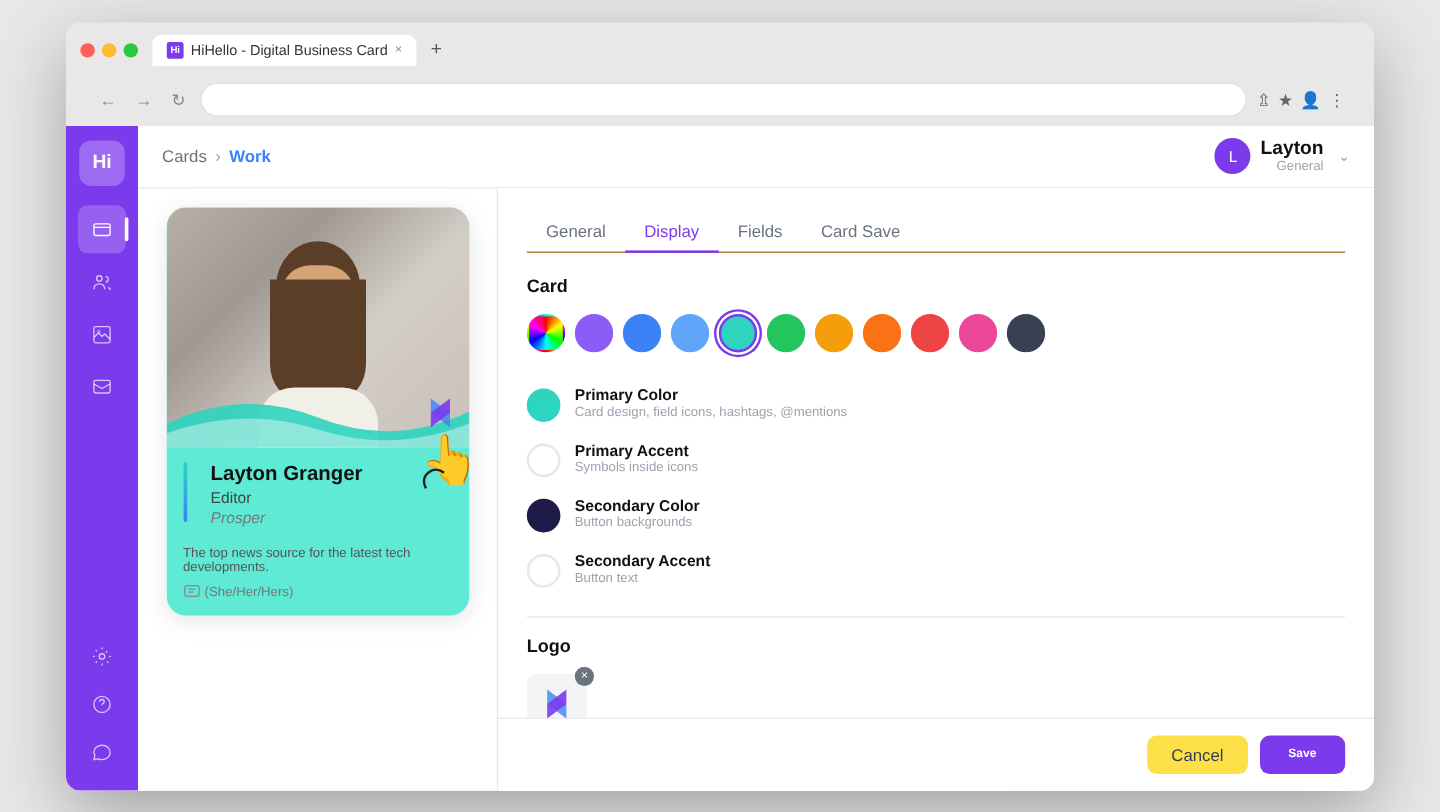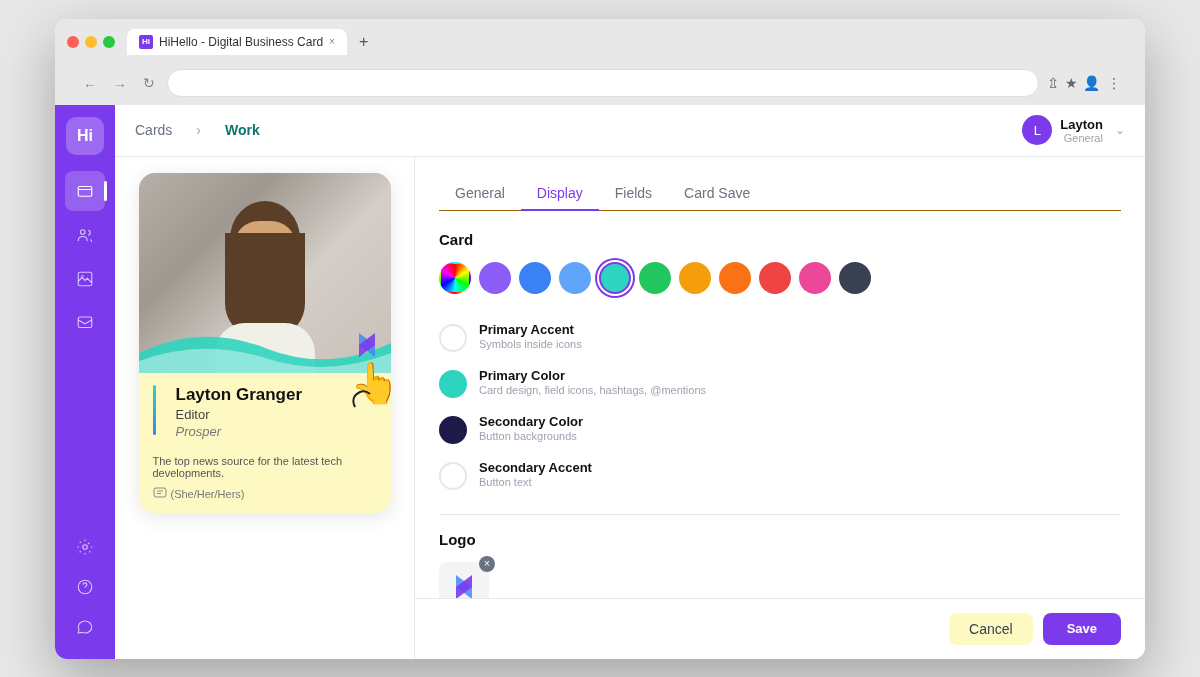--- a/index.html
+++ b/index.html
@@ -140,38 +140,38 @@
     .topbar {
       height: 52px;
       border-bottom: 1px solid #e5e7eb;
       display: flex;
       align-items: center;
       padding: 0 20px;
       background: white;
       flex-shrink: 0;
     }
     .breadcrumb {
-      display: flex; align-items: center; gap: 24px;
+      display: flex; align-items: center; gap: 7px;
       font-size: 14px; color: #6b7280;
     }
-    .breadcrumb-current { color: #0f766e; font-weight: 600; }
+    .breadcrumb-current { color: #3b82f6; font-weight: 600; }
     .breadcrumb-sep { color: #9ca3af; }
     .topbar-right {
       margin-left: auto;
       display: flex; align-items: center; gap: 8px;
     }
     .user-avatar {
       width: 30px; height: 30px;
       background: #7c3aed;
       border-radius: 50%;
       display: flex; align-items: center; justify-content: center;
       color: white; font-size: 13px;
     }
     .user-info { text-align: right; }
-    .user-name { font-size: 13px; font-weight: 600; color: #111; }
+    .user-name { font-size: 16px; font-weight: 600; color: #111; }
     .user-role { font-size: 11px; color: #9ca3af; }
     .dropdown-arrow { color: #9ca3af; font-size: 12px; margin-left: 4px; }
 
     
     .content-area {
       display: flex;
       flex: 1;
       overflow: hidden;
     }
 
@@ -180,21 +180,21 @@
       width: 300px;
       flex-shrink: 0;
       padding: 16px;
       border-right: 1px solid #e5e7eb;
       overflow-y: auto;
       position: relative;
     }
 
     .business-card {
       width: 252px;
-      background: #fef9c3;
+      background: #5eead4;
       border-radius: 16px;
       overflow: hidden;
       box-shadow: 0 4px 20px rgba(0,0,0,0.1);
       margin: 0 auto;
     }
 
     .card-photo-area {
       height: 200px;
       background: #e0e0e0;
       position: relative;
@@ -399,32 +399,32 @@
       gap: 10px;
       padding: 14px 24px;
       border-top: 1px solid #e5e7eb;
       background: white;
       flex-shrink: 0;
     }
     .btn-cancel {
       padding: 8px 20px;
       border: none;
       border-radius: 8px;
-      background: #fef9c3;
+      background: #fde047;
       color: #374151;
       font-size: 14px;
       cursor: pointer;
     }
     .btn-save {
       padding: 8px 24px;
       border: none;
       border-radius: 8px;
       background: #7c3aed;
       color: white;
-      font-size: 13px;
+      font-size: 10px;
       font-weight: 600;
       cursor: pointer;
     }
 
     
     .icon-svg { width: 18px; height: 18px; fill: currentColor; }
   </style>
 </head>
 <body>
 
@@ -629,32 +629,32 @@
                 <div class="color-swatch selected" style="background:#2dd4bf;"></div>
                 <div class="color-swatch" style="background:#22c55e;"></div>
                 <div class="color-swatch" style="background:#f59e0b;"></div>
                 <div class="color-swatch" style="background:#f97316;"></div>
                 <div class="color-swatch" style="background:#ef4444;"></div>
                 <div class="color-swatch" style="background:#ec4899;"></div>
                 <div class="color-swatch" style="background:#374151;"></div>
               </div>
 
               <div class="color-option">
+                <div class="color-circle" style="background:#2dd4bf; border-color:#2dd4bf;"></div>
+                <div class="color-option-info">
+                  <div class="color-option-label">Primary Color</div>
+                  <div class="color-option-desc">Card design, field icons, hashtags, @mentions</div>
+                </div>
+              </div>
+
+              <div class="color-option">
                 <div class="color-circle" style="background:#fff;"></div>
                 <div class="color-option-info">
                   <div class="color-option-label">Primary Accent</div>
                   <div class="color-option-desc">Symbols inside icons</div>
-                </div>
-              </div>
-
-              <div class="color-option">
-                <div class="color-circle" style="background:#2dd4bf; border-color:#2dd4bf;"></div>
-                <div class="color-option-info">
-                  <div class="color-option-label">Primary Color</div>
-                  <div class="color-option-desc">Card design, field icons, hashtags, @mentions</div>
                 </div>
               </div>
 
               <div class="color-option">
                 <div class="color-circle" style="background:#1e1b4b; border-color:#1e1b4b;"></div>
                 <div class="color-option-info">
                   <div class="color-option-label">Secondary Color</div>
                   <div class="color-option-desc">Button backgrounds</div>
                 </div>
               </div>

